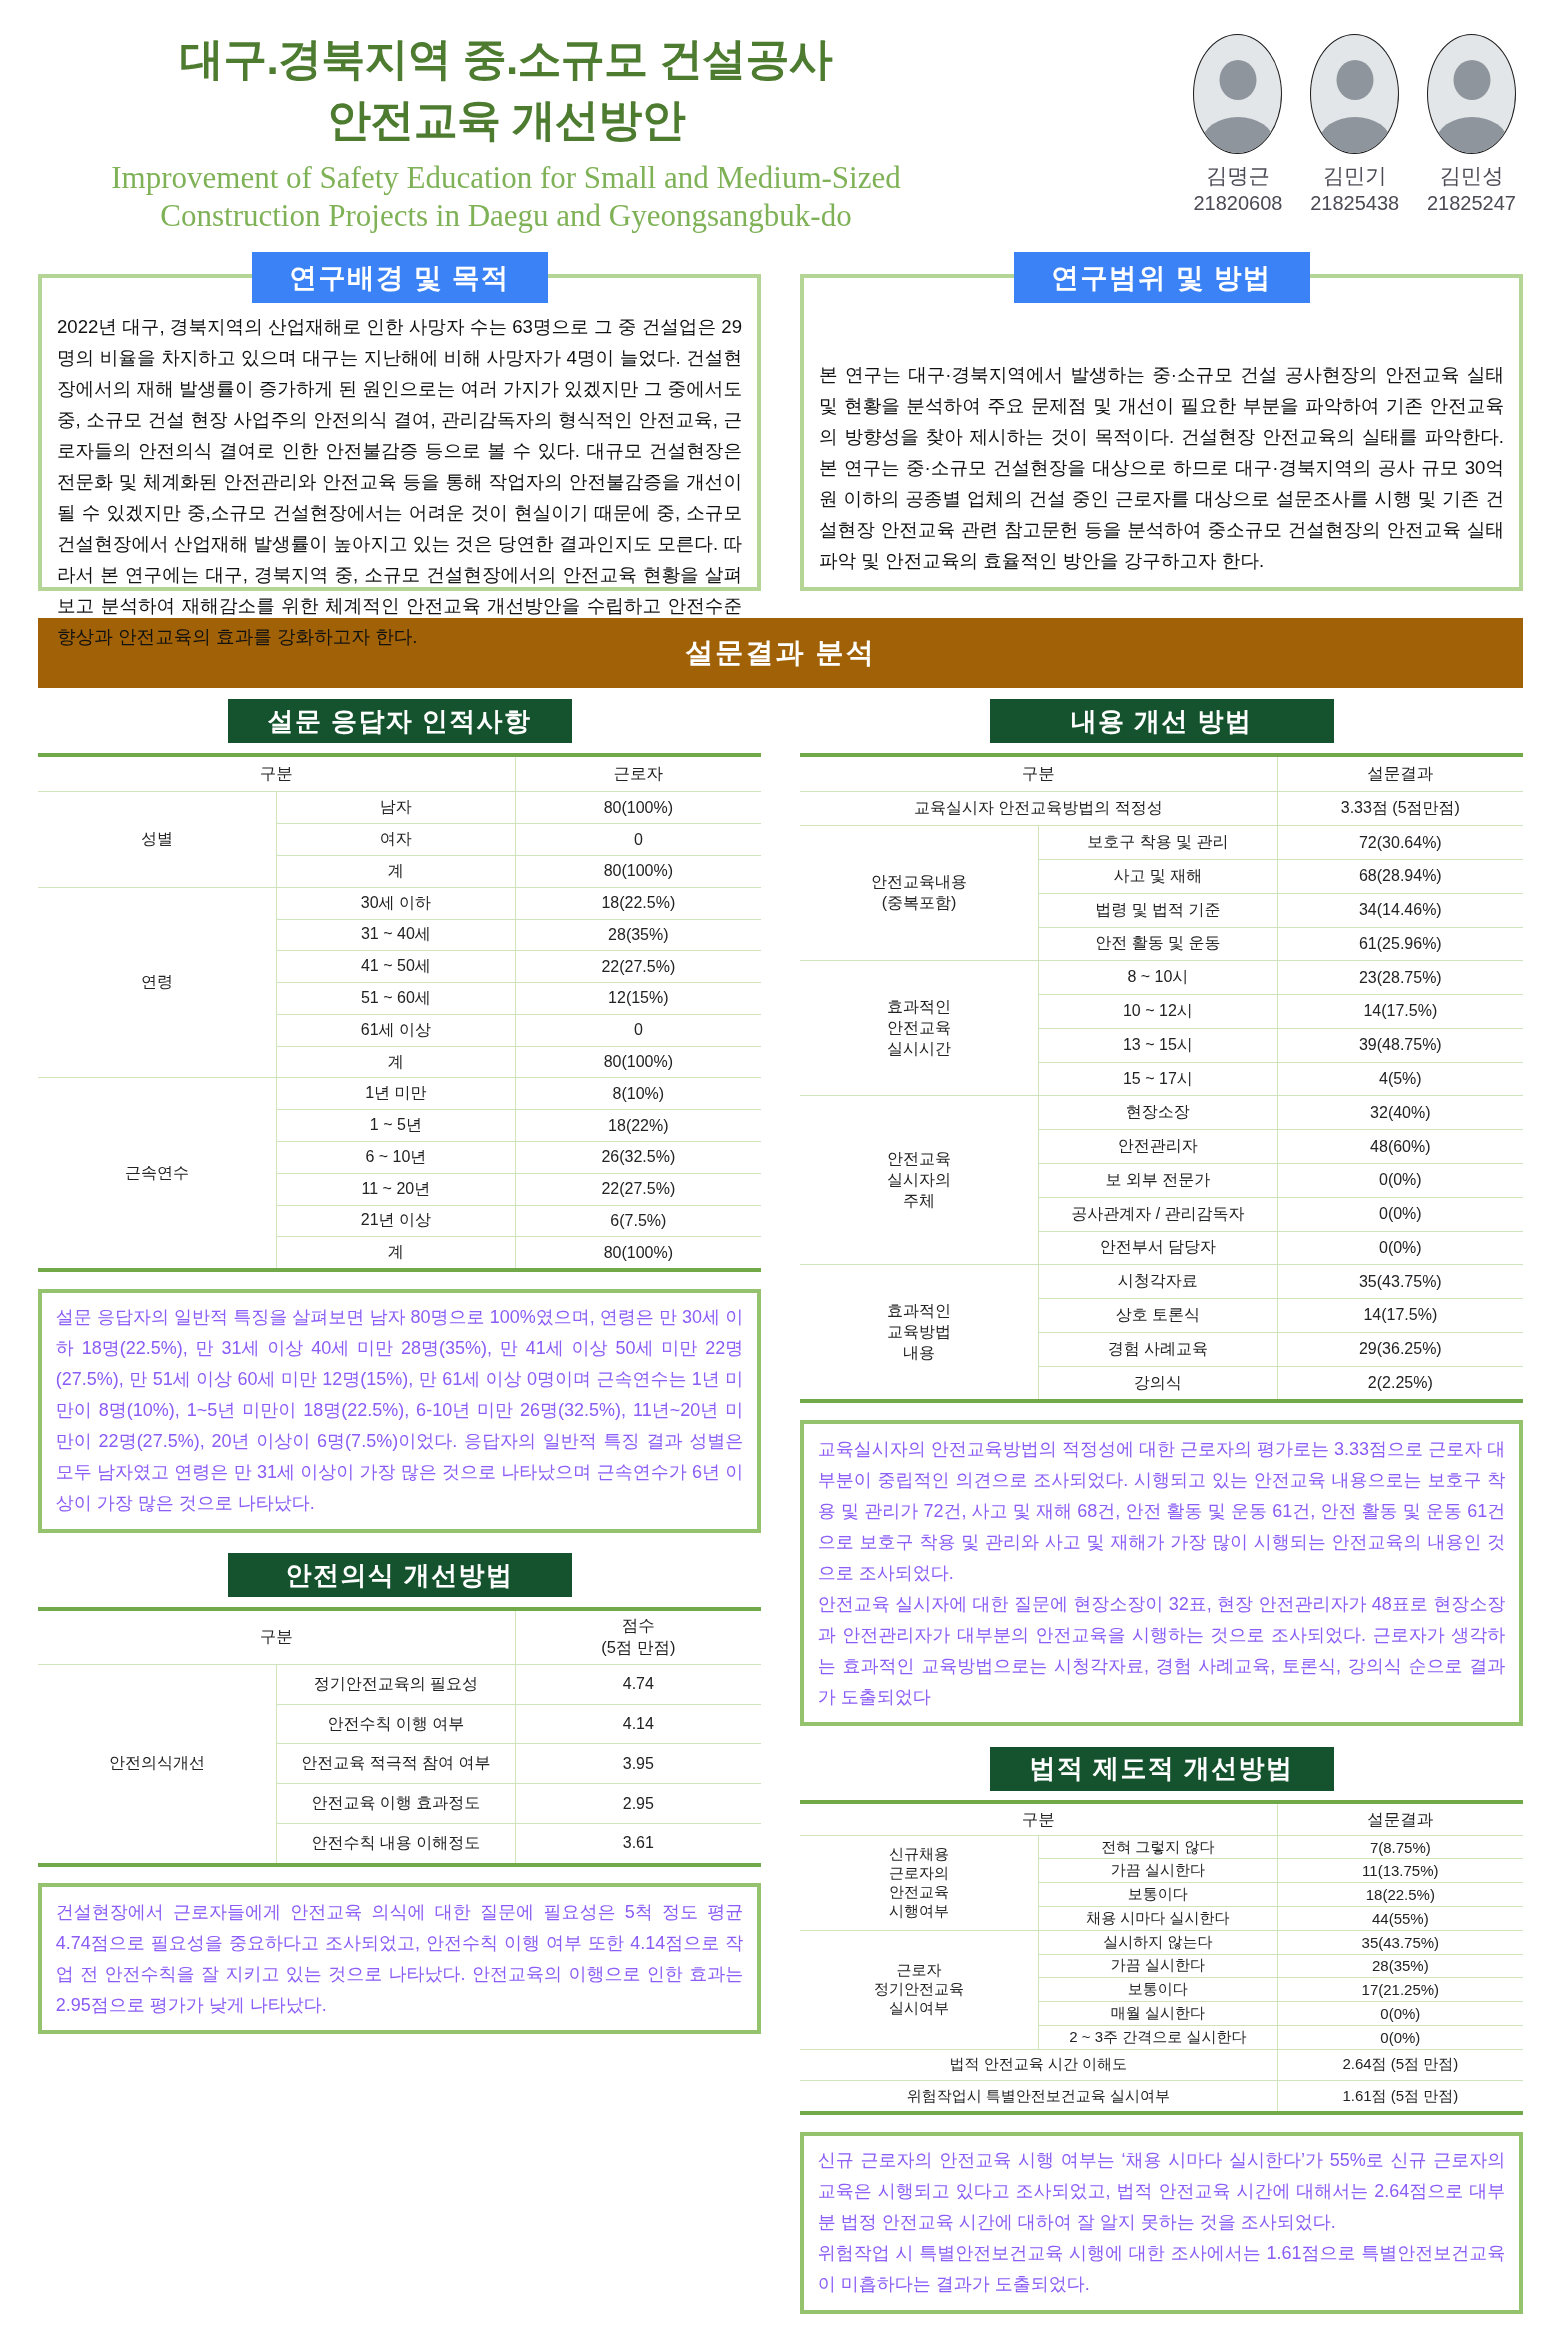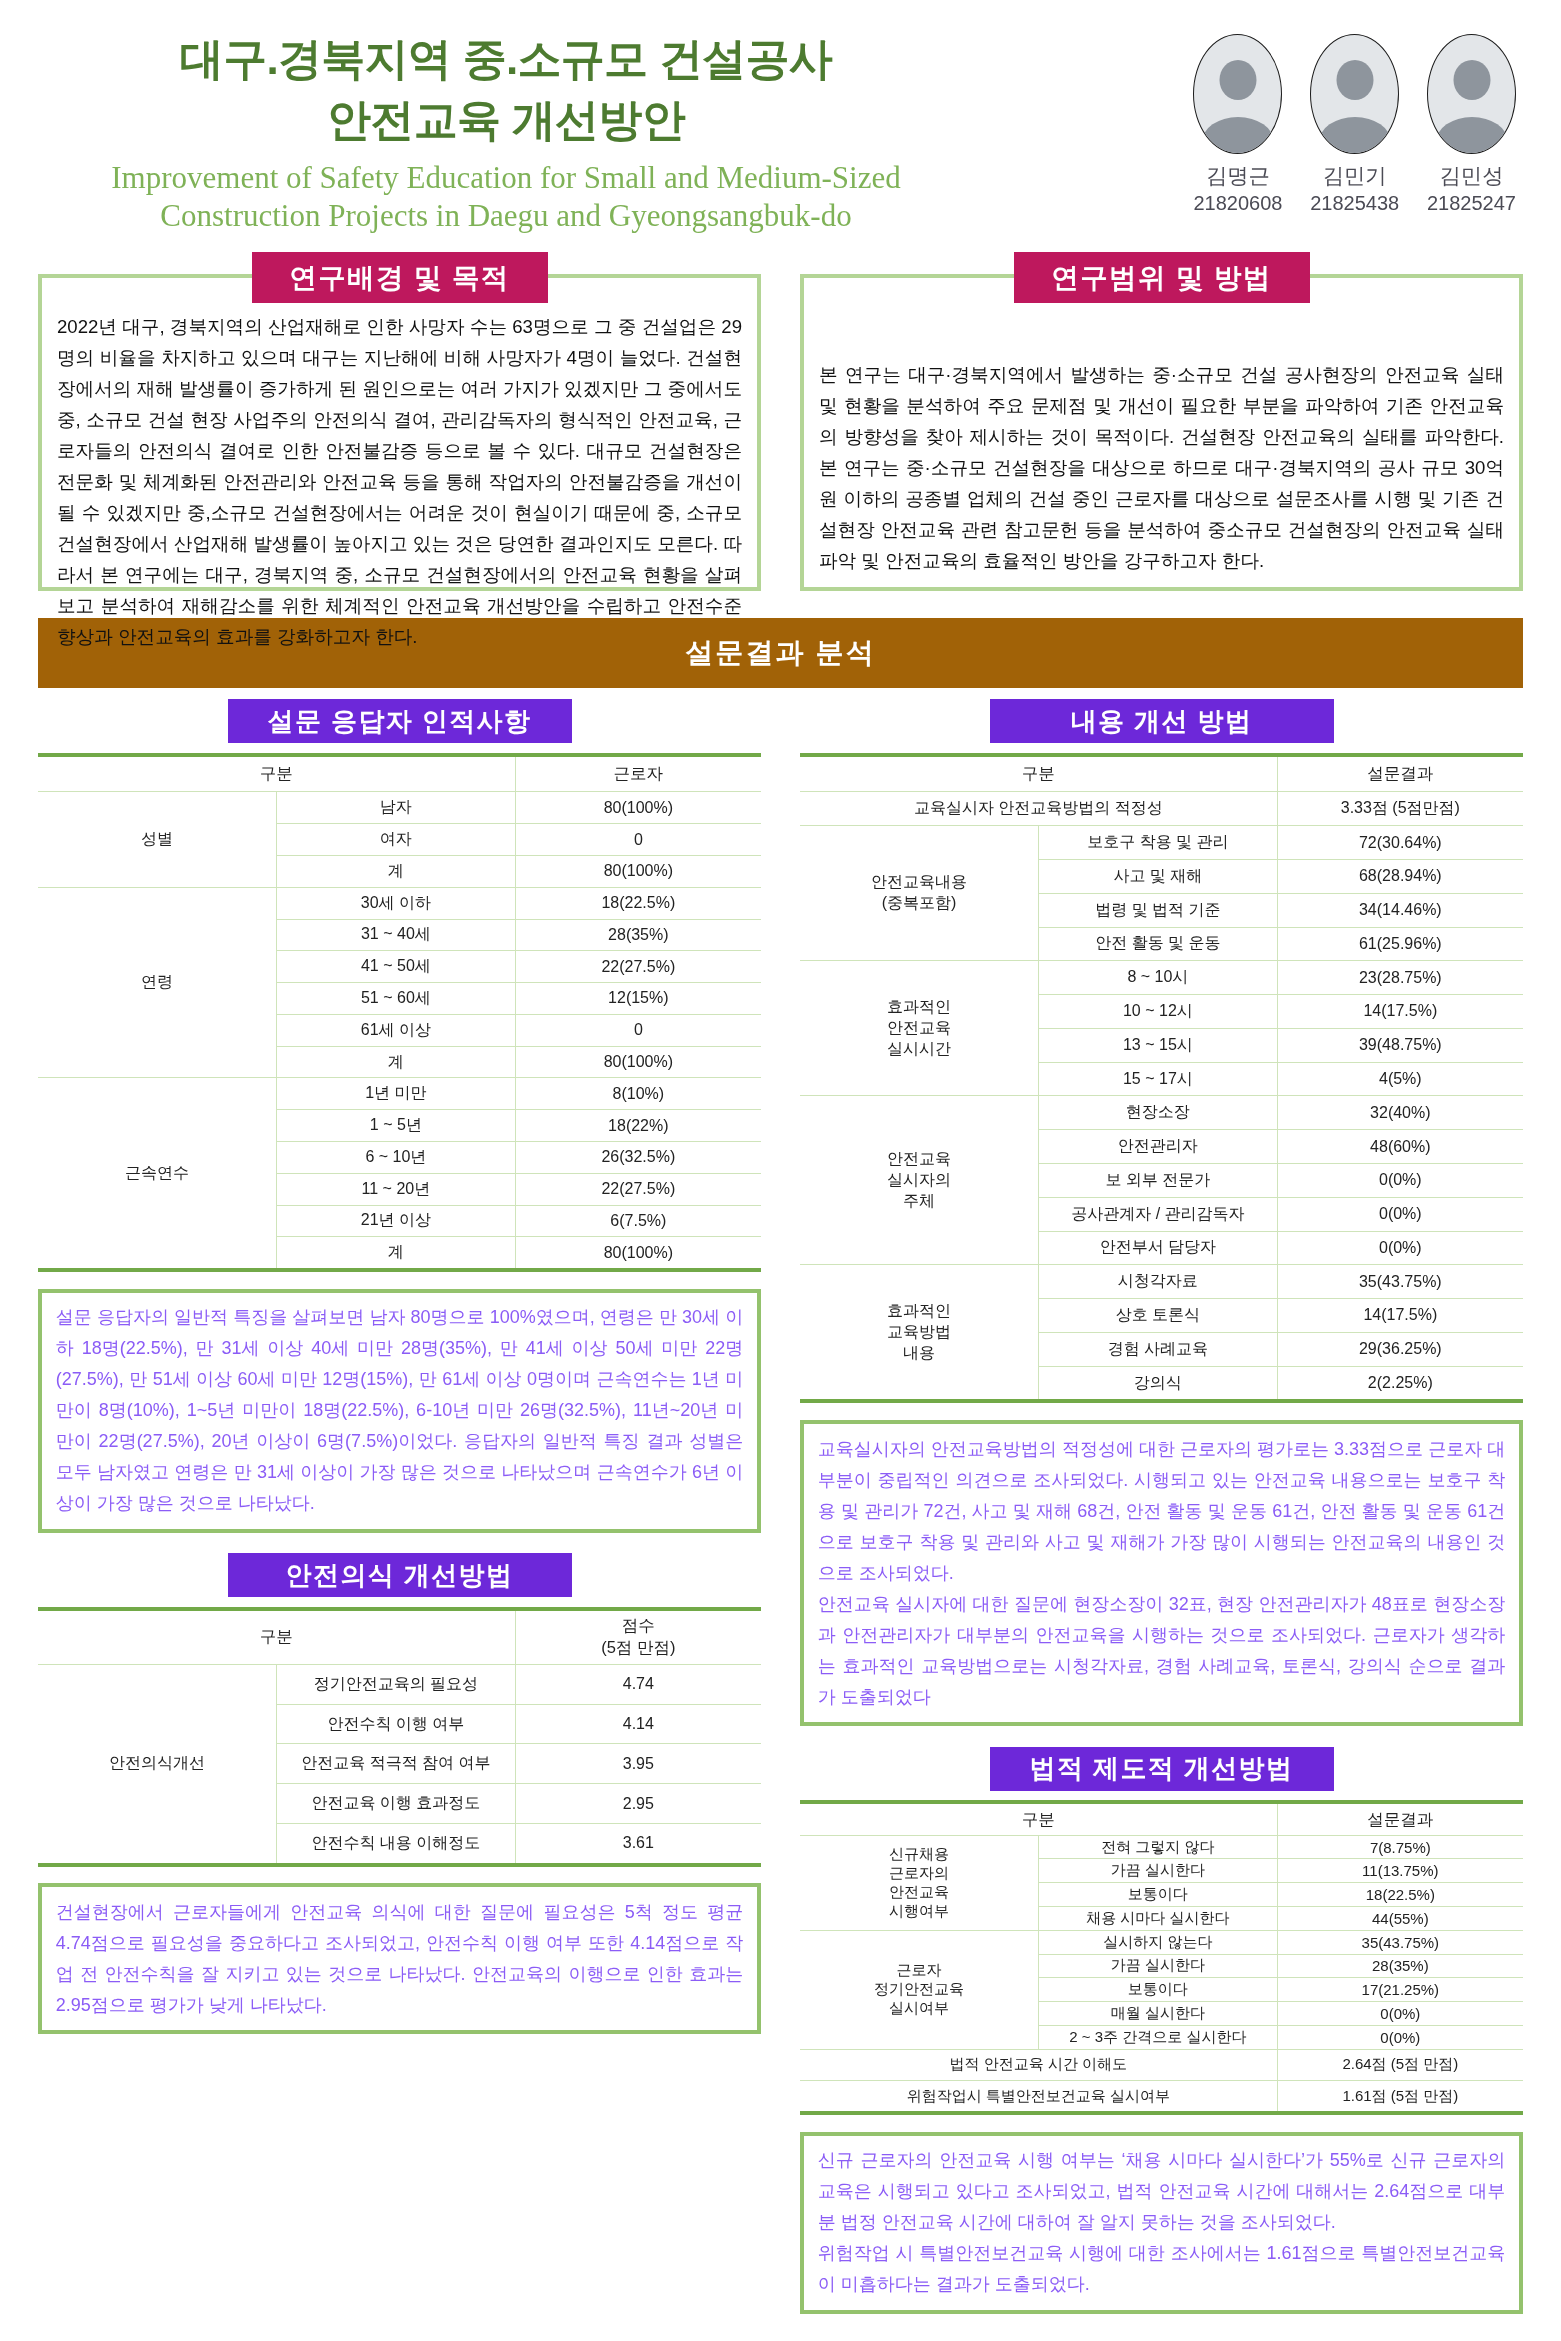--- a/index.html
+++ b/index.html
@@ -21,33 +21,33 @@
     width:37px; height:40px; border-radius:50%; background:#8e959d; }
   .photo::after { content:""; position:absolute; bottom:-13.8px; left:50%; transform:translateX(-50%);
     width:72px; height:50px; border-radius:50% 50% 0 0; background:#8e959d; }
   .author-name { margin-top:6.9px; font-size:21.3px; color:#4b4b55; }
   .author-id { margin-top:1.4px; font-size:20px; color:#4b4b55; }
   
   .top-row { display:flex; gap:39px; margin-top:39px; }
   .info-box { position:relative; flex:1; height:317px; box-sizing:border-box;
     border:4.1px solid #b4d596; }
   .pill { position:absolute; top:-25.5px; left:50%; transform:translateX(-50%);
-    min-width:296px; height:51px; background:#be185d; color:#ffffff;
+    min-width:296px; height:51px; background:#3b82f6; color:#ffffff;
     display:flex; align-items:center; justify-content:center;
     font-size:27.5px; font-weight:700; letter-spacing:1.4px; padding:0 20.7px; box-sizing:border-box; }
   .box-body { font-size:18.6px; line-height:31px; text-align:justify; color:#111; padding:33px 15px 13.8px; }
   .box-body.late { padding-top:81px; }
   
   .banner { margin-top:27.5px; height:70px; background:#a16207; color:#ffffff;
     display:flex; align-items:center; justify-content:center;
     font-size:28px; font-weight:700; letter-spacing:2.1px; }
   
   .columns { display:flex; gap:39px; margin-top:11px; align-items:flex-start; }
   .col { flex:1; display:flex; flex-direction:column; }
-  .sub-pill { margin:0 auto; min-width:344px; height:44px; background:#6d28d9; color:#ffffff;
+  .sub-pill { margin:0 auto; min-width:344px; height:44px; background:#14532d; color:#ffffff;
     display:flex; align-items:center; justify-content:center;
     font-size:26px; font-weight:700; letter-spacing:1.4px; padding:0 16.5px; box-sizing:border-box; }
   .sub-pill.second { margin-top:20.7px; }
   .t { width:100%; margin-top:9.6px; border-collapse:collapse;
     border-top:4.8px solid #72a948; border-bottom:4.8px solid #72a948; }
   .t th, .t td { border:1.4px solid #cfe4ba; text-align:center; vertical-align:middle;
     font-weight:400; font-size:16px; color:#222; padding:1.4px 5.5px; }
   .t th { font-size:16.5px; }
   .t tr > *:first-child { border-left:0; }
   .t tr > *:last-child { border-right:0; }

